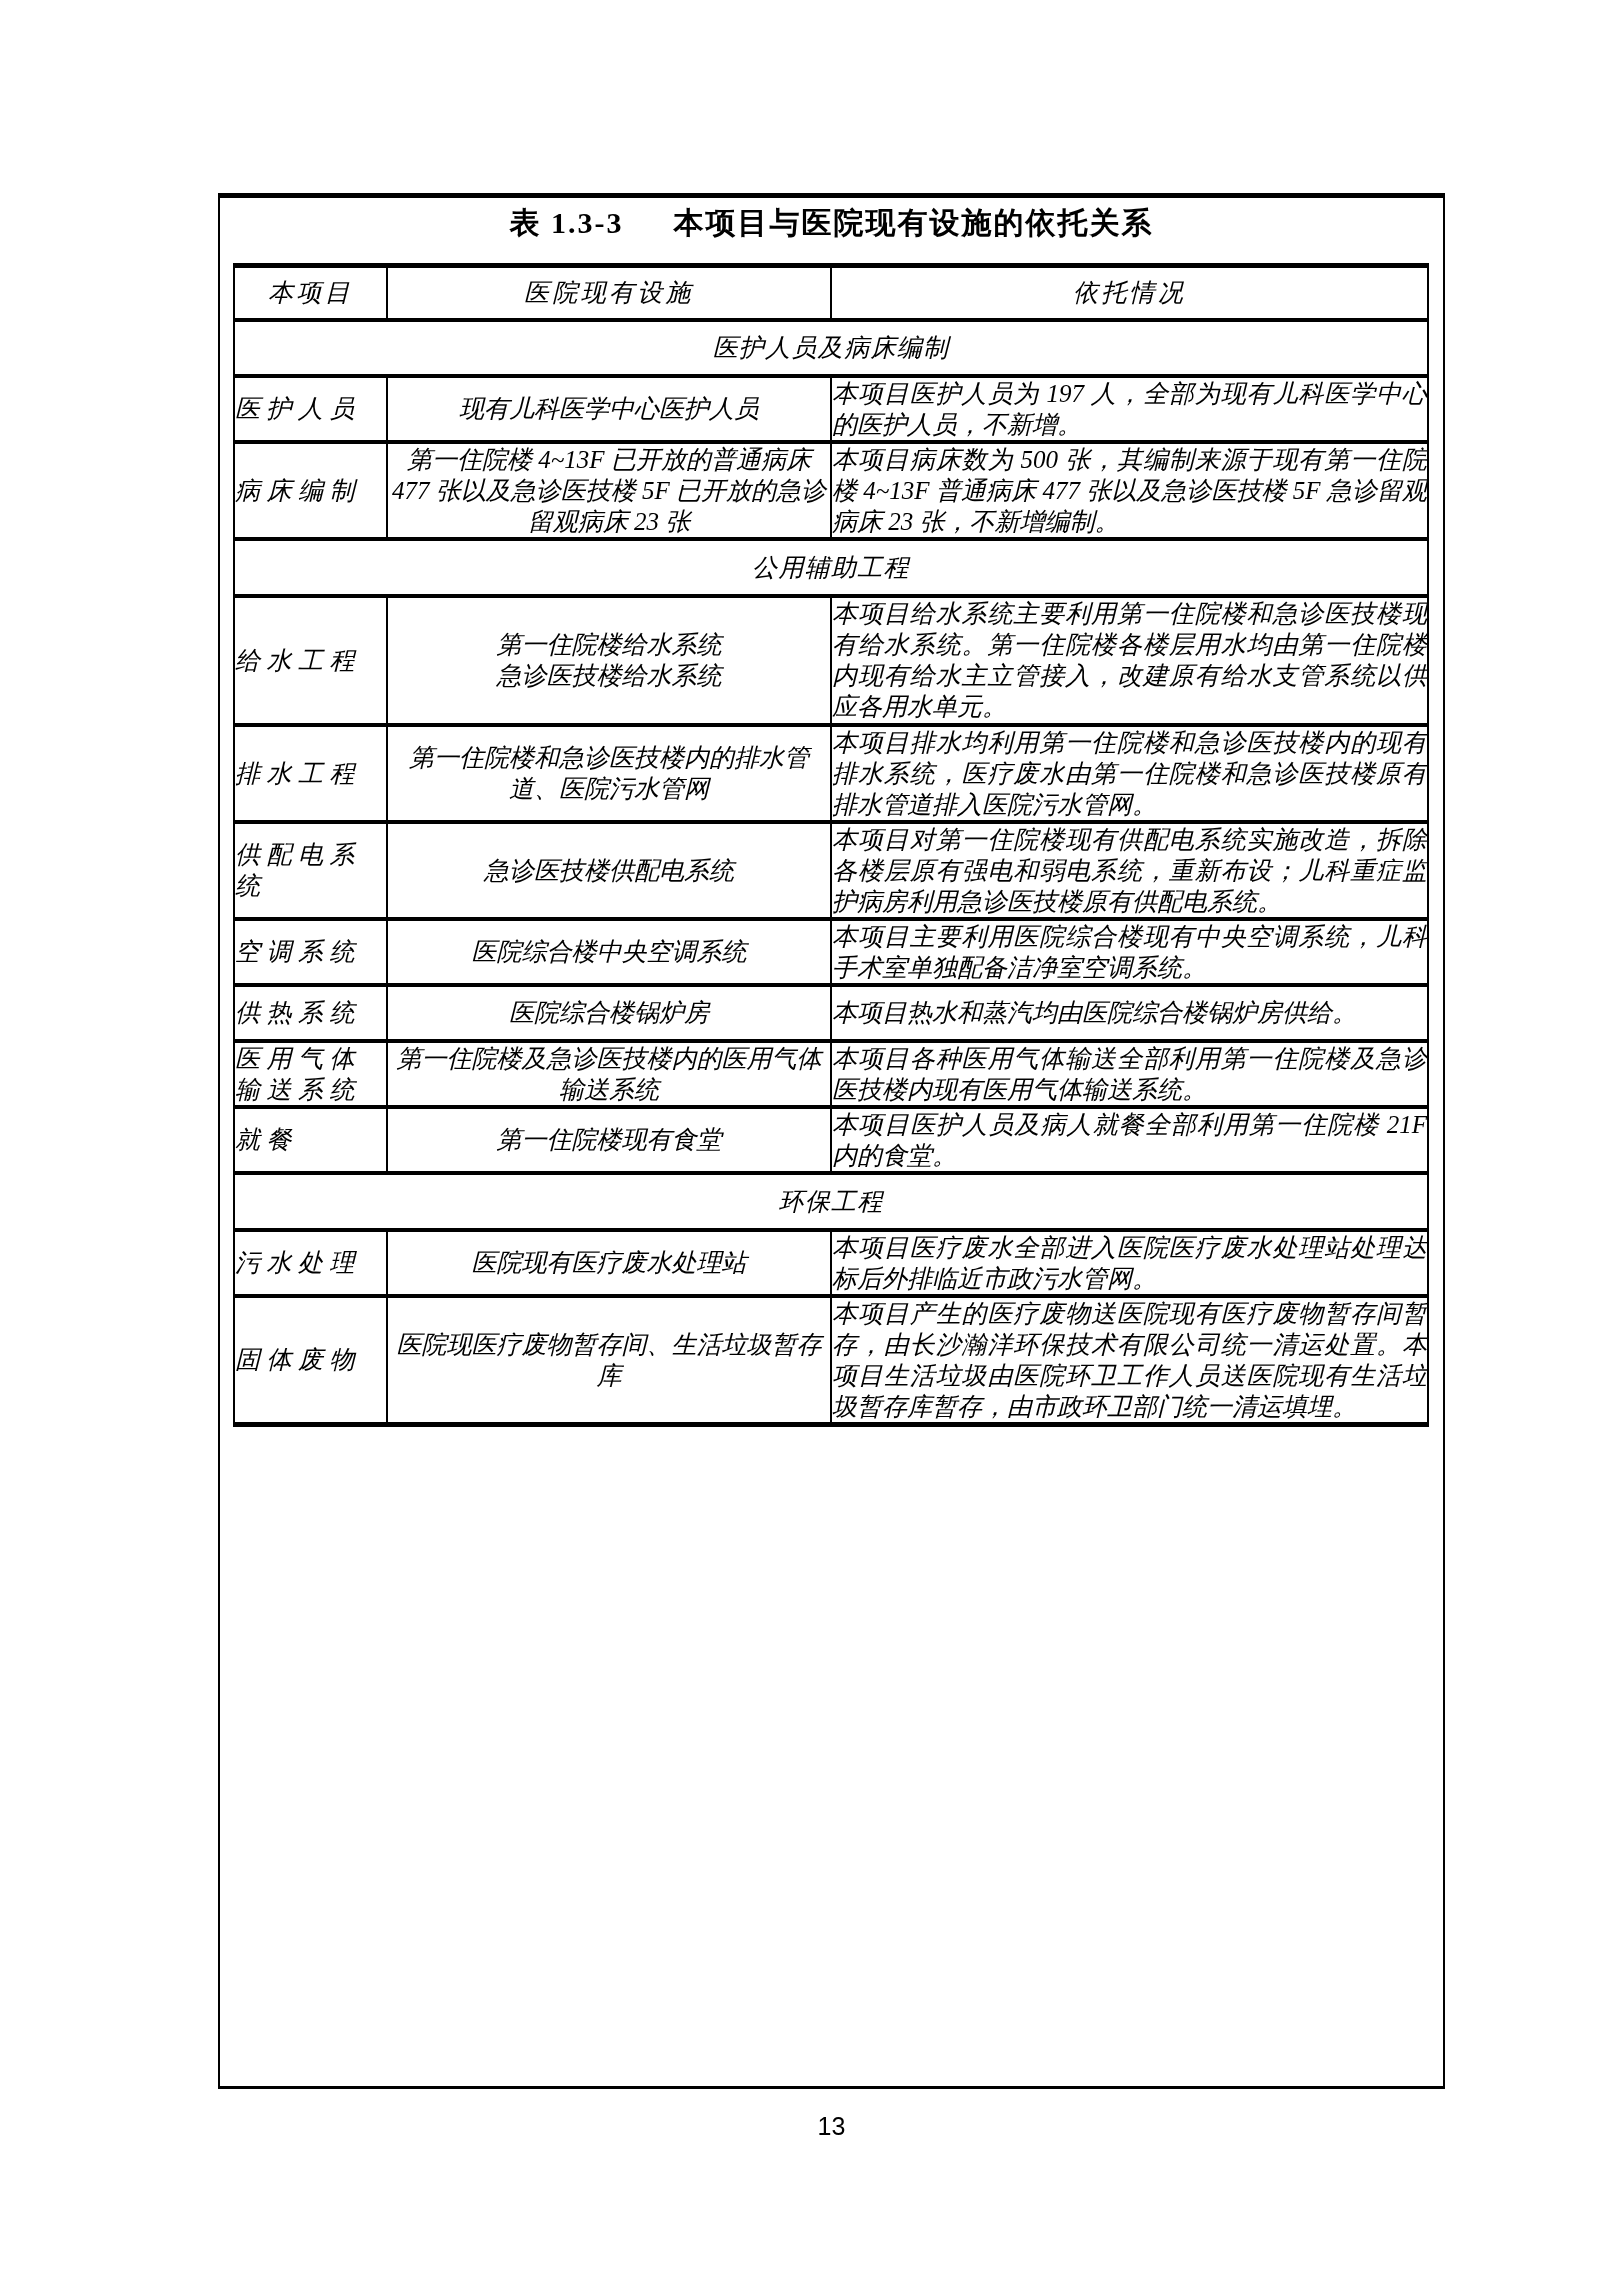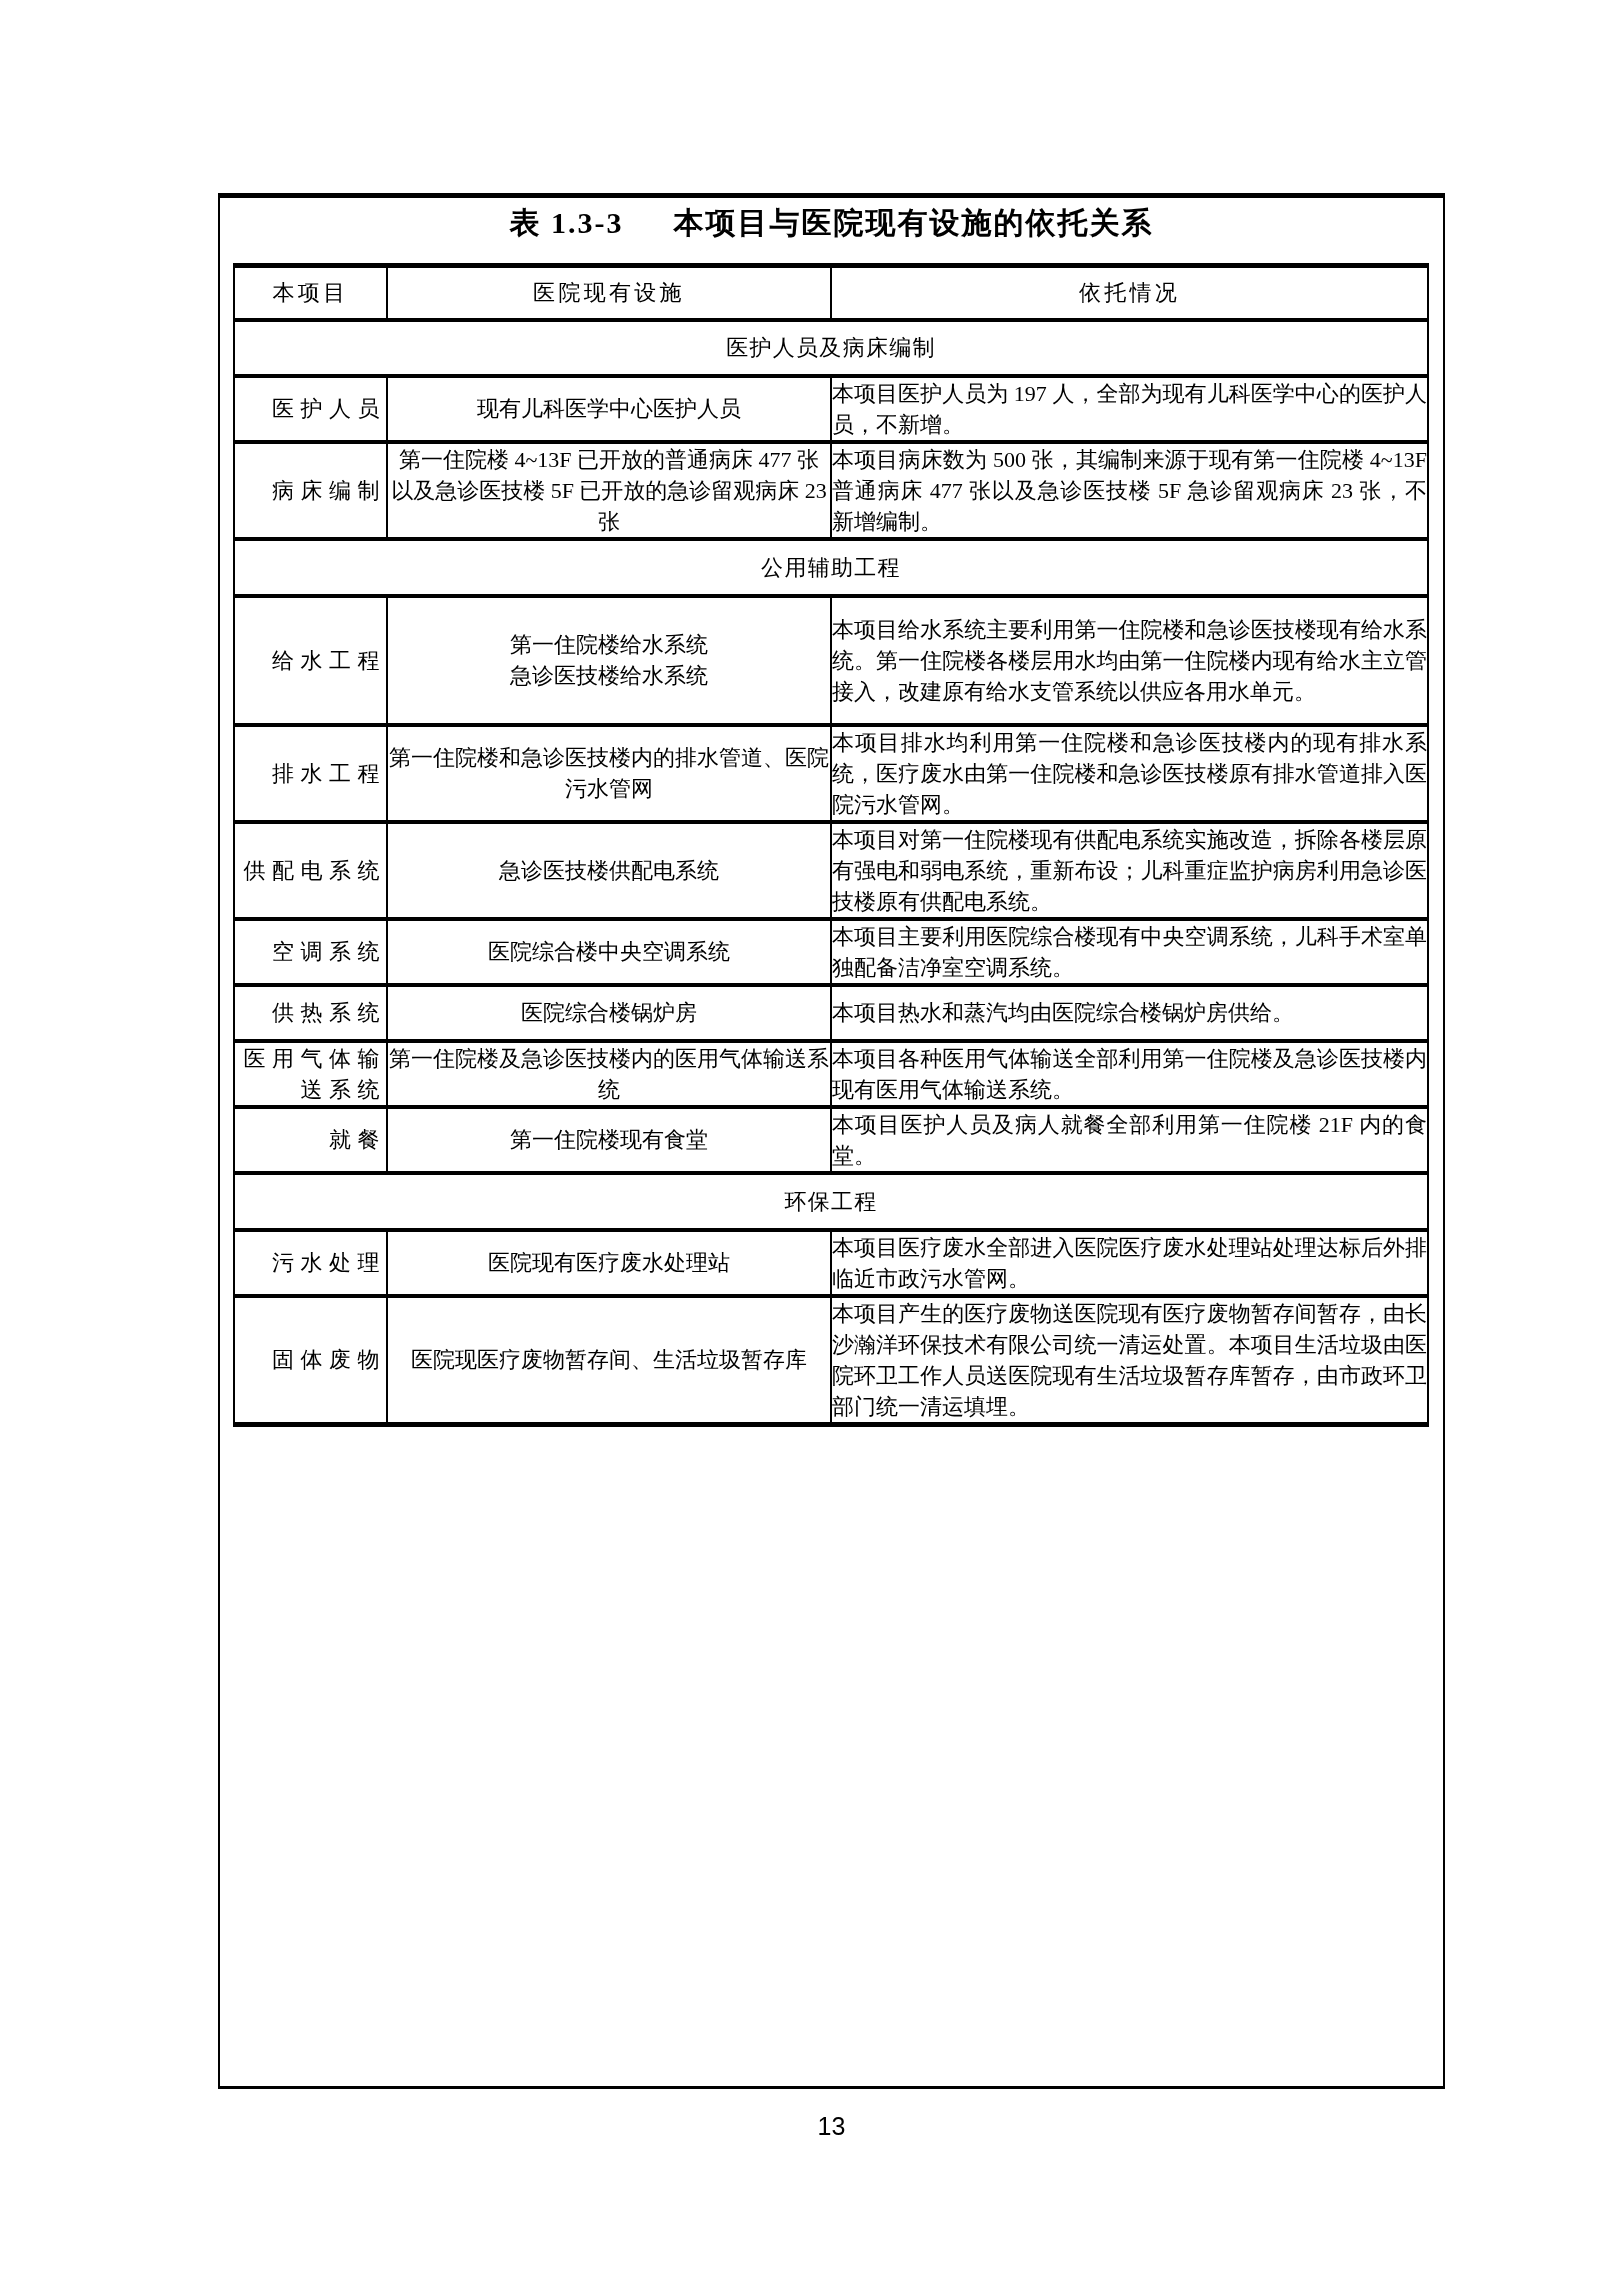--- a/index.html
+++ b/index.html
@@ -38,27 +38,28 @@
     table-layout:fixed;
     border-collapse:collapse;
     border:2px solid #000;
     border-top:5.2px solid #000;
     border-bottom:5.2px solid #000;
   }
   table.tbl td{
     border:2px solid #000;
     border-top-width:4.6px;
     border-bottom-width:4.6px;
-    font-size:22px;
+    font-size:25px;
     line-height:31px;
     vertical-align:middle;
     overflow:hidden;
     padding:0;
+    font-style:italic;
   }
-  td.c1{text-align:right; letter-spacing:6.5px;}
+  td.c1{text-align:left; letter-spacing:6.5px;}
   td.c2{text-align:center; white-space:pre-line;}
   td.c3{text-align:justify; padding:1.3px 9.2px;margin-top:28px;}
   tr.hdr td{text-align:center; letter-spacing:3.3px;}
   tr.section td{text-align:center; letter-spacing:1.3px;}
   .pagenum{
     position:absolute;
     left:218px; top:2112px;
     width:1227px;
     text-align:center;
     font-size:25px;

